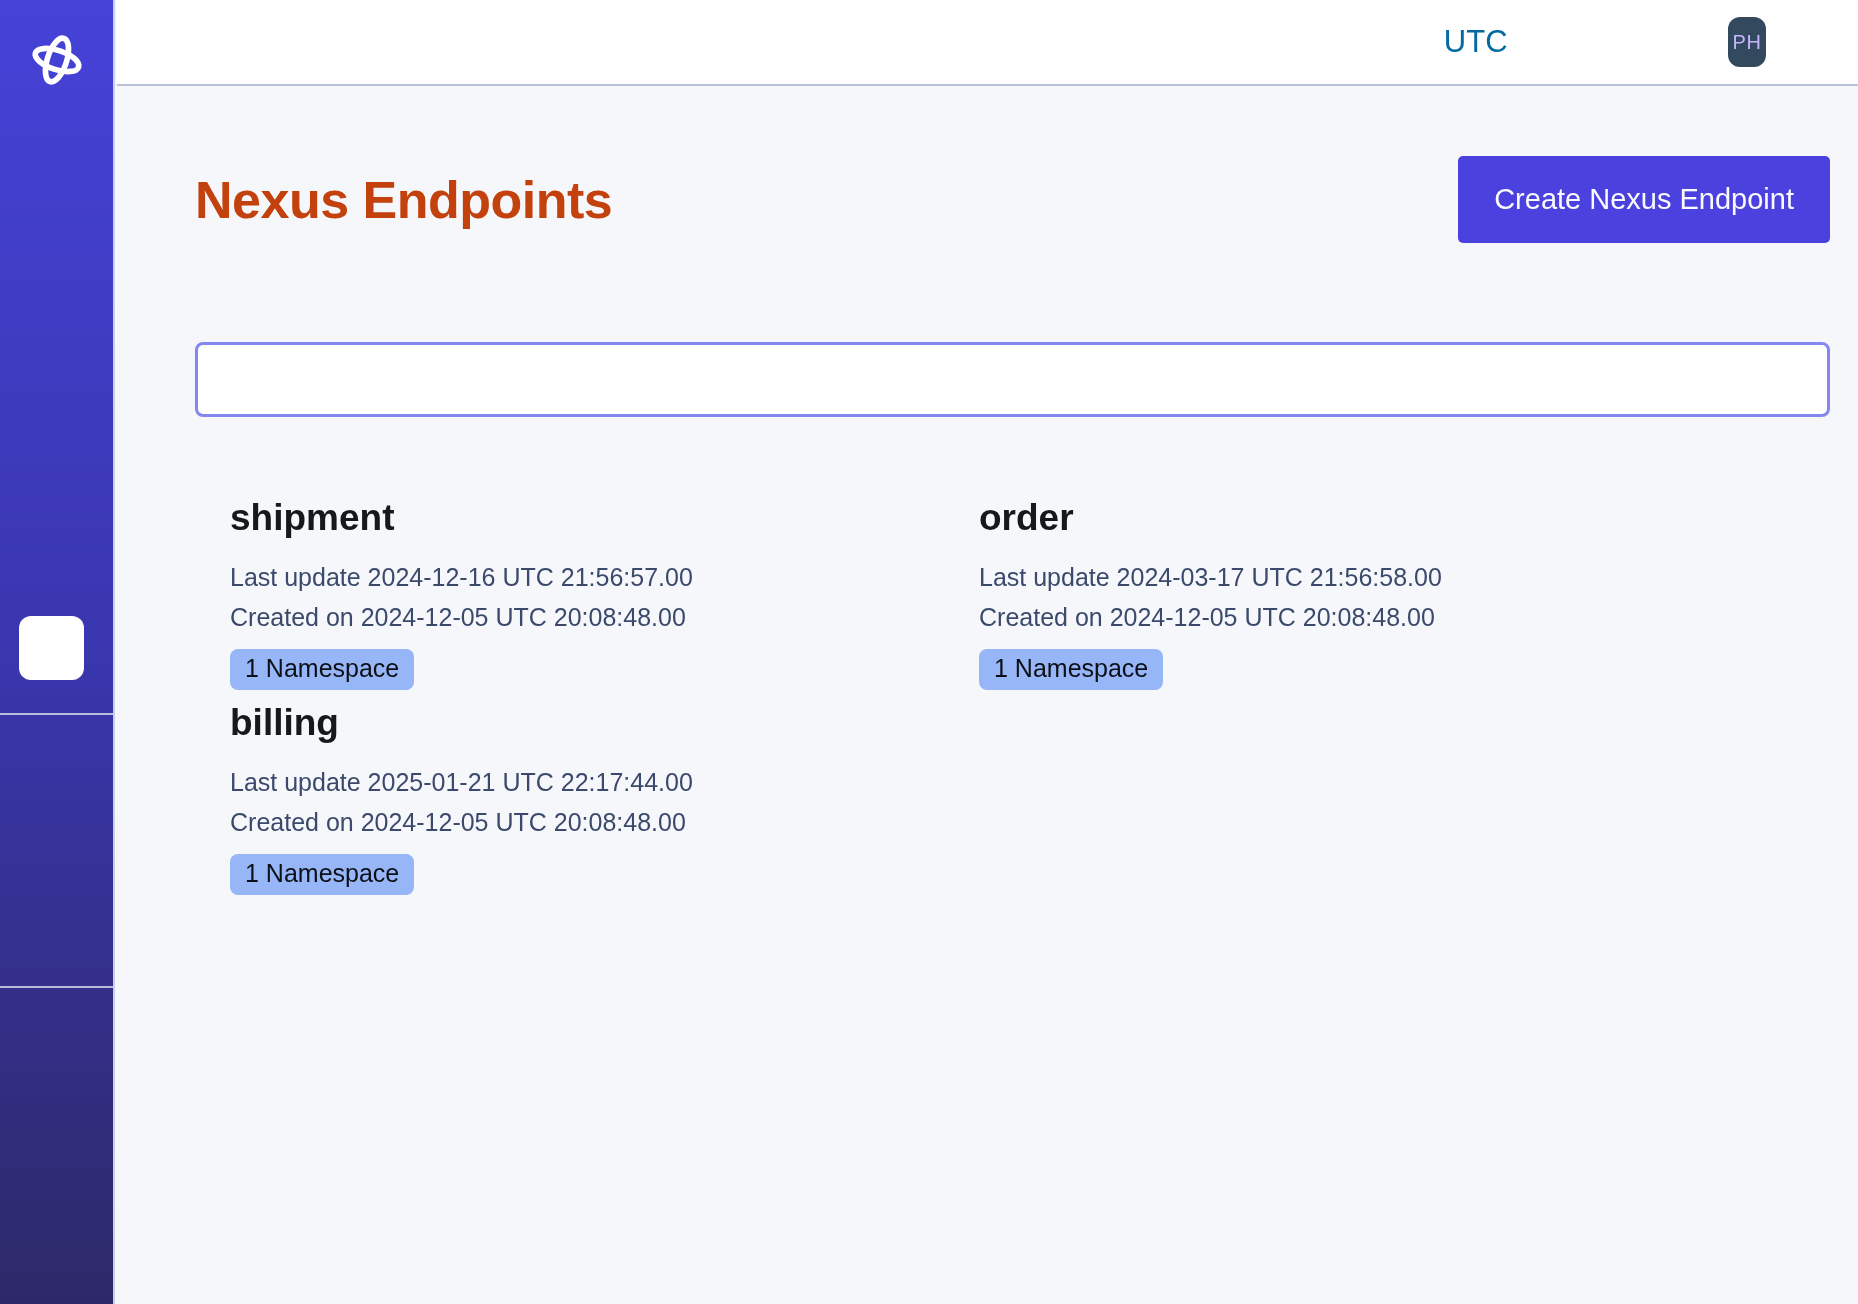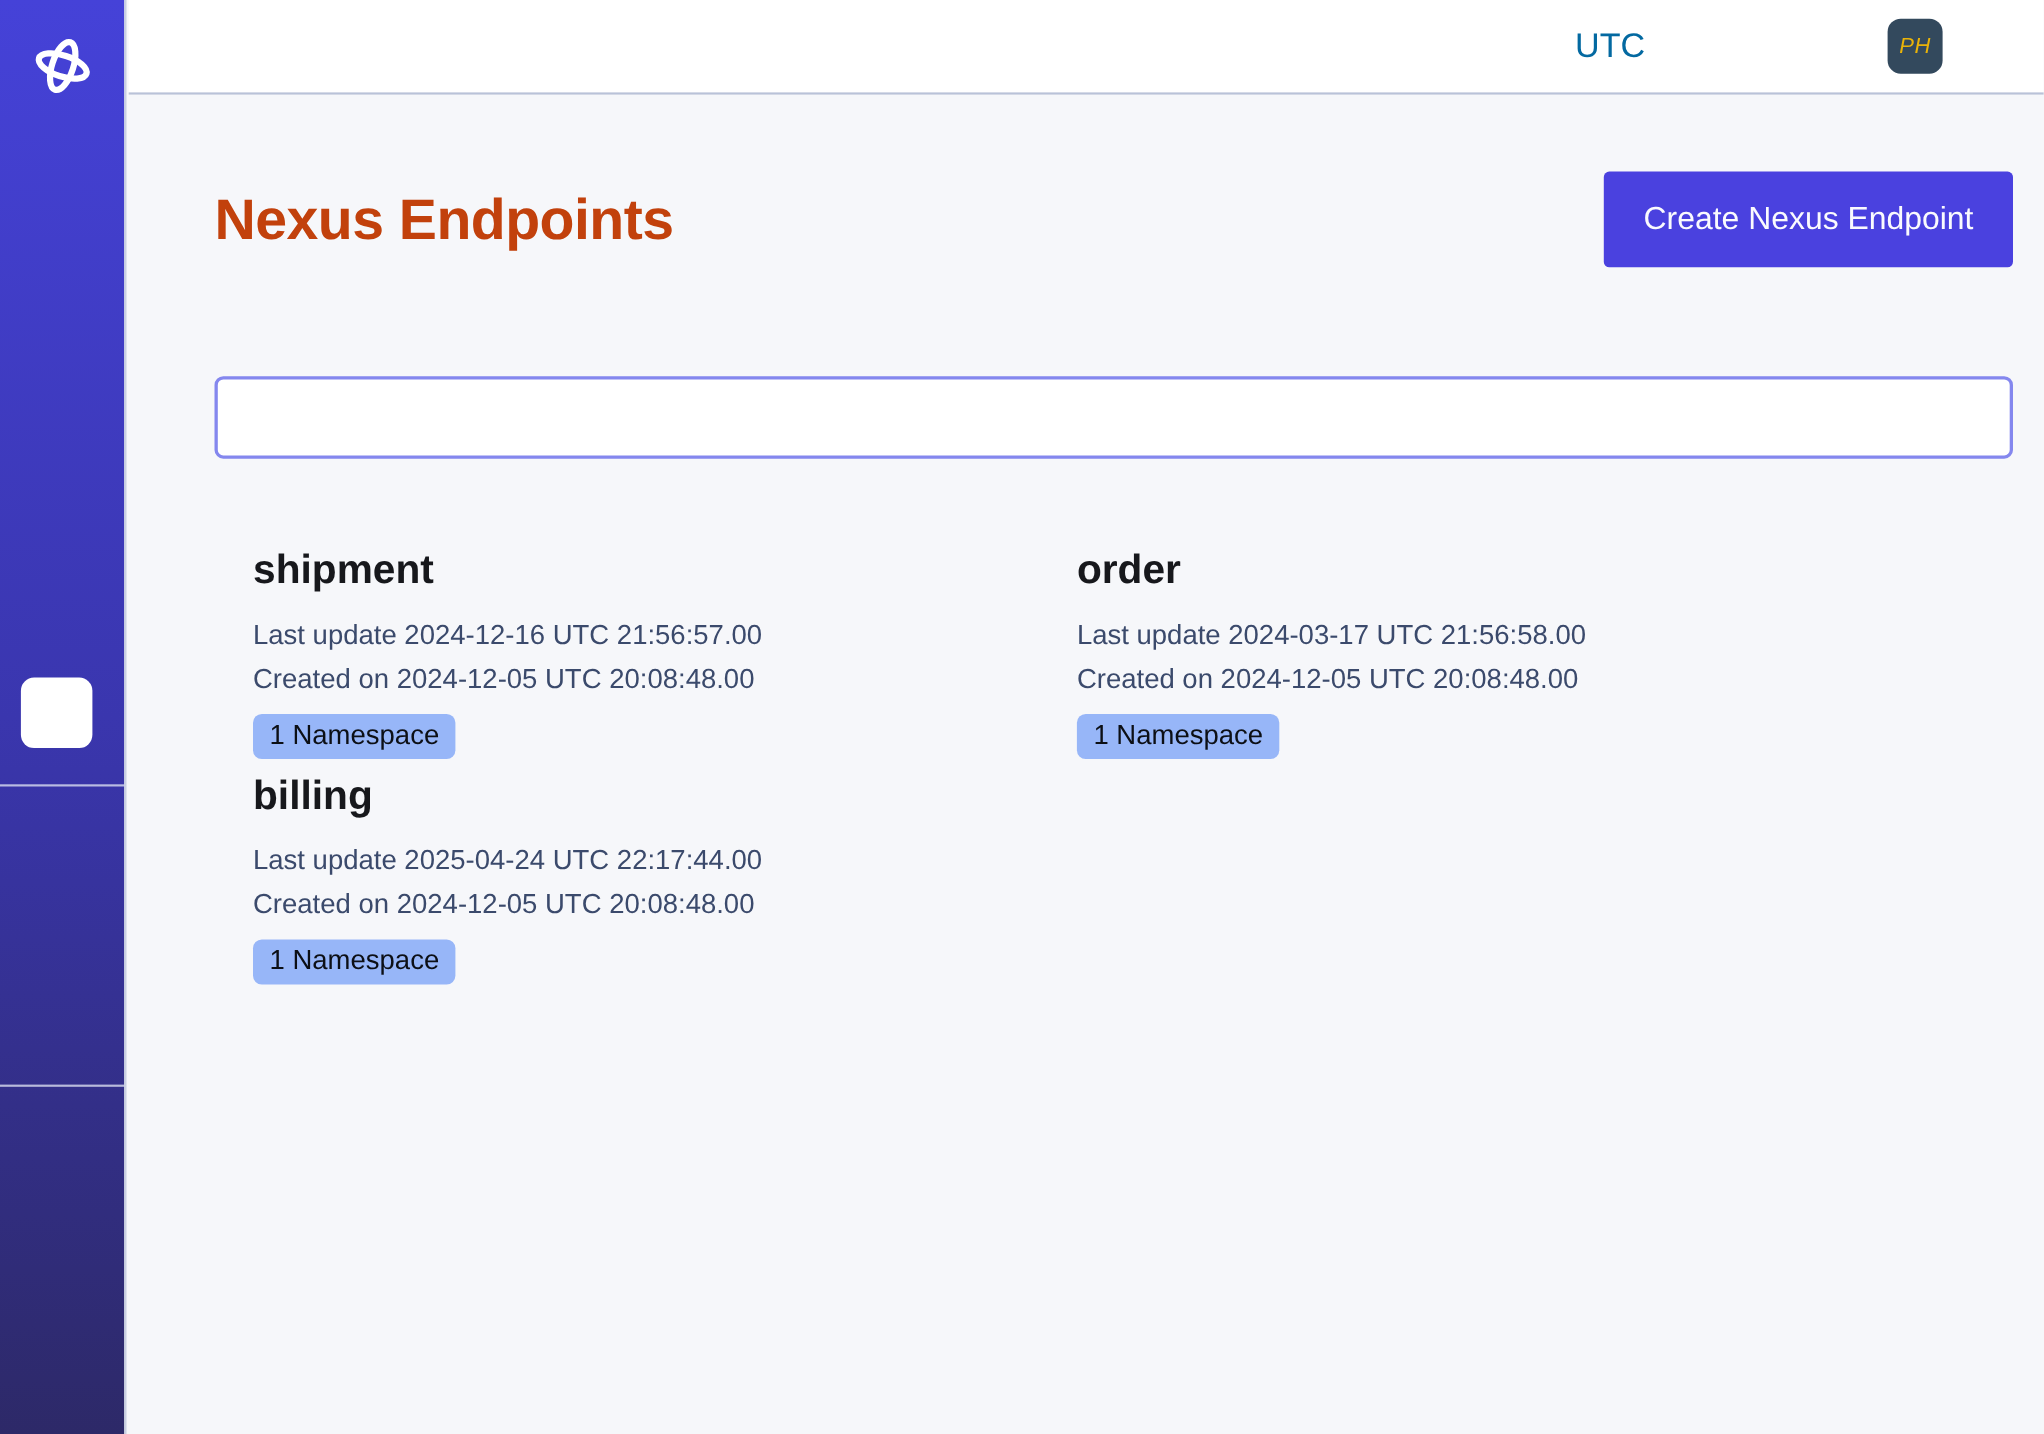--- a/index.html
+++ b/index.html
@@ -26,23 +26,23 @@
   .topbar {
     position:absolute; left:117px; right:0; top:0; height:86px;
     background:#ffffff; border-bottom:2px solid #b9c2d8;
     display:flex; align-items:center; justify-content:flex-end;
     padding-right:48px;
   }
   .tz-group { display:flex; align-items:center; gap:12px; cursor:pointer; }
   .tz-label { font-size:31px; color:#0369a1; }
   .glasses-btn { margin-left:76px; margin-right:72px; display:flex; align-items:center; cursor:pointer; }
   .avatar {
-    width:50px; height:50px; border-radius:12px; background:#33495d;
-    color:#eab308; font-size:20px; font-weight:500; letter-spacing:0.5px;
-    display:flex; align-items:center; justify-content:center; cursor:pointer;font-style:italic;
+    width:38px; height:50px; border-radius:12px; background:#33495d;
+    color:#c4b5fd; font-size:20px; font-weight:500; letter-spacing:0.5px;
+    display:flex; align-items:center; justify-content:center; cursor:pointer;
   }
   .avatar-chevron { margin-left:16px; display:flex; align-items:center; cursor:pointer; }
 
   
   .main {
     position:absolute; left:117px; right:0; top:88px; bottom:0;
     background:#f6f7fa; padding:0 28px 0 78px;
   }
   .page-header { margin-top:68px; display:flex; align-items:center; justify-content:space-between; }
   .page-title { font-size:52px; font-weight:700; color:#c2410c; letter-spacing:-0.5px; }
@@ -303,20 +303,20 @@
       <div class="card-meta">
         <div>Last update 2024-03-17 UTC 21:56:58.00</div>
         <div>Created on 2024-12-05 UTC 20:08:48.00</div>
       </div>
       <span class="badge">1 Namespace</span>
     </div>
 
     <div class="card">
       <div class="card-title">billing</div>
       <div class="card-meta">
-        <div>Last update 2025-04-24 UTC 22:17:44.00</div>
+        <div>Last update 2025-01-21 UTC 22:17:44.00</div>
         <div>Created on 2024-12-05 UTC 20:08:48.00</div>
       </div>
       <span class="badge">1 Namespace</span>
     </div>
 
   </div>
 </main>
 
 </body></html>

